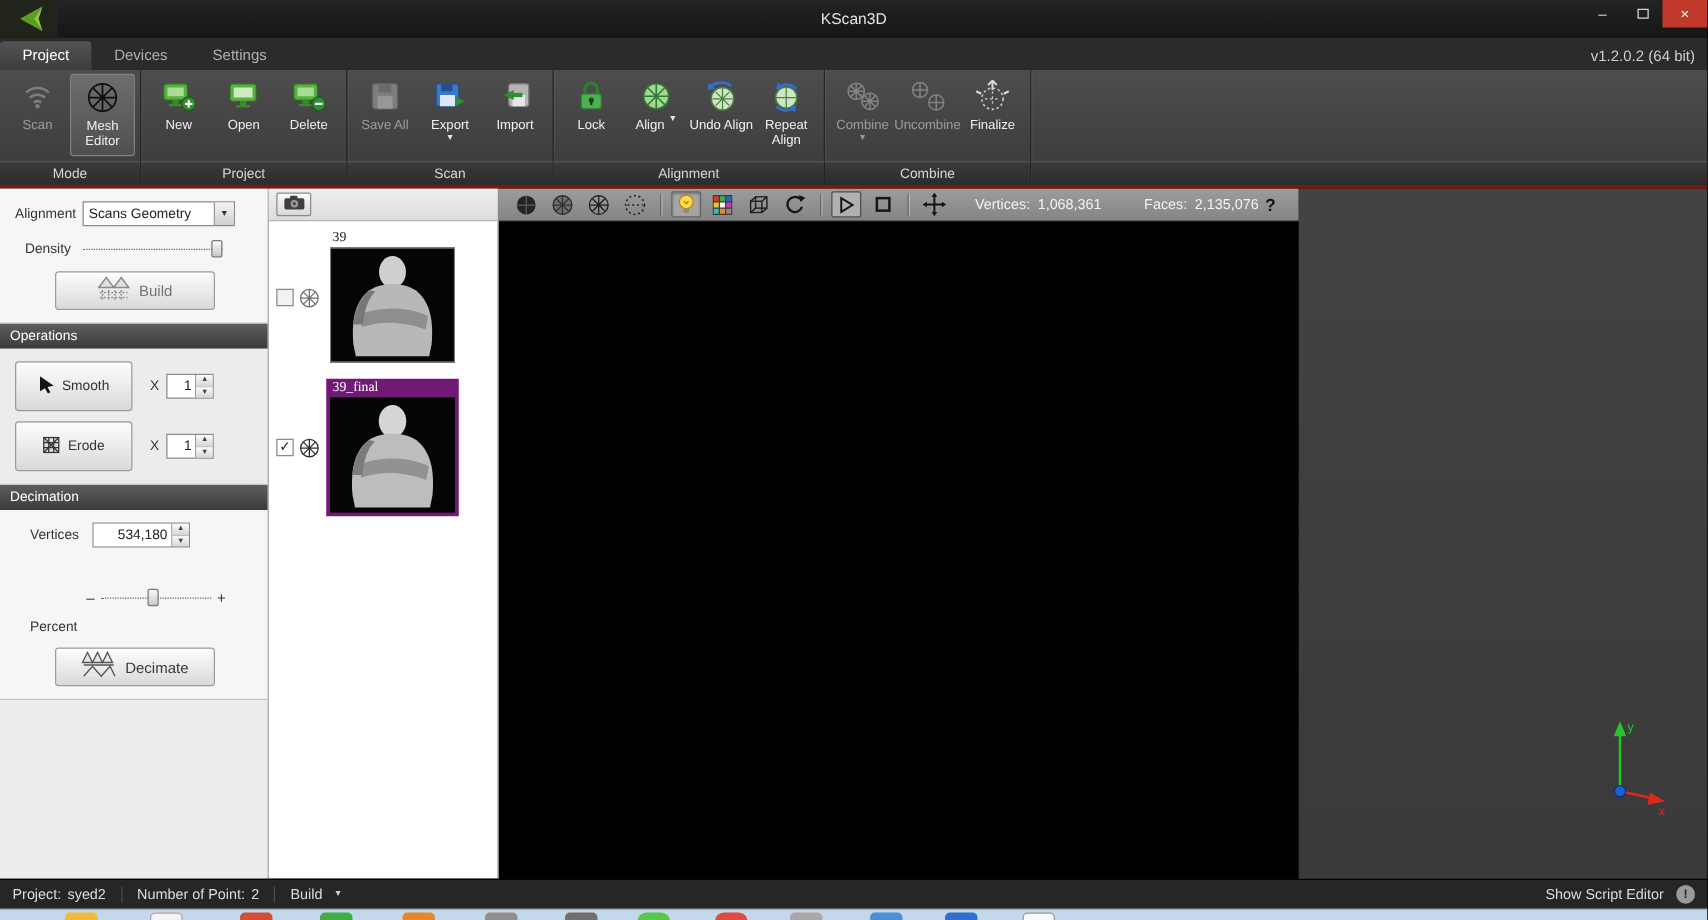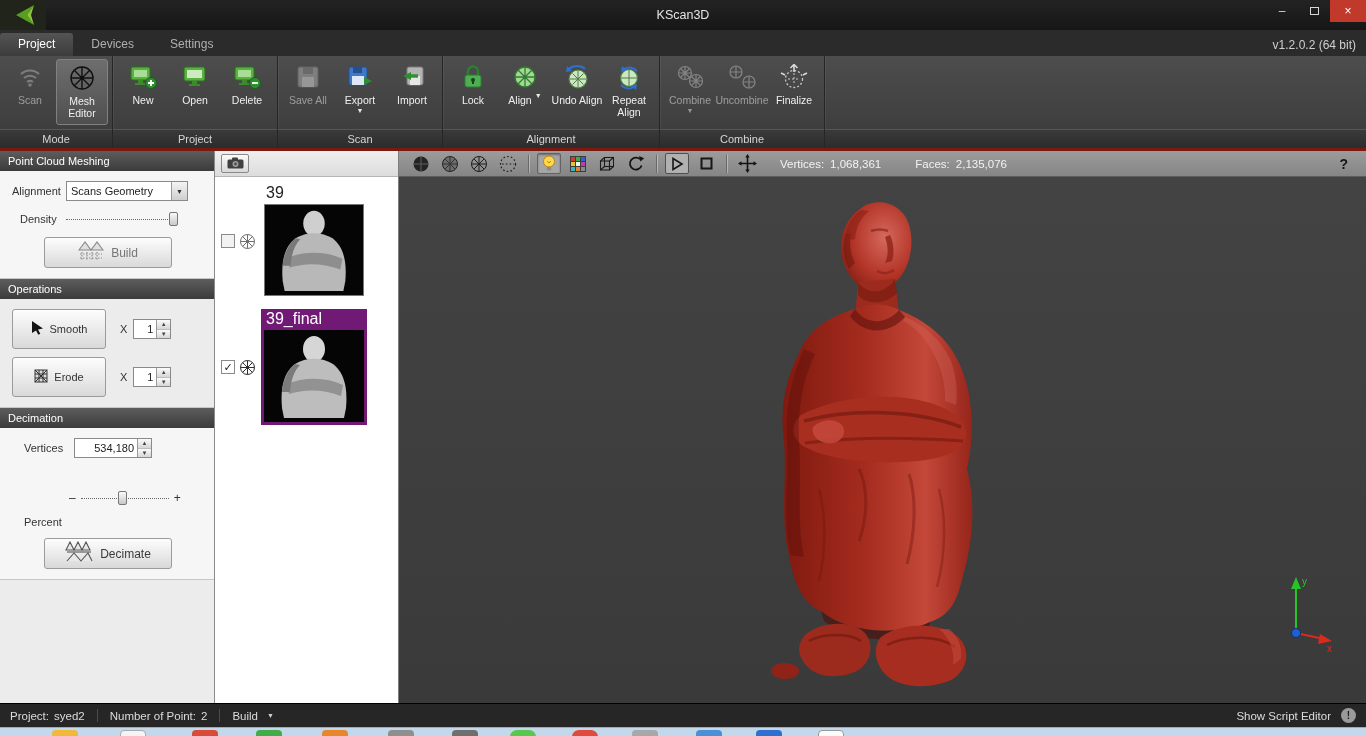--- a/index.html
+++ b/index.html
@@ -86,28 +86,28 @@
     display:flex; align-items:center; padding-left:6px; flex:0 0 auto; }
   .cam-btn { width:28px; height:19px; background:linear-gradient(#fbfbfb,#d8d8d8); border:1px solid #8a8a8a;
     border-radius:2px; display:flex; align-items:center; justify-content:center; }
   .scan-list { padding:6px 0 0 6px; }
   .scan-item { display:flex; align-items:center; margin-bottom:10px; }
   .scan-check { width:14px; height:14px; border:1px solid #8a8a8a; background:#f2f2f2; margin-right:4px;
     font-size:11px; line-height:12px; text-align:center; color:#222; flex:0 0 auto; }
   .scan-check.checked { background:#fff; }
   .scan-mesh { width:18px; height:18px; margin-right:4px; flex:0 0 auto; display:flex; align-items:center; }
   .scan-block { width:106px; padding:0 3px 3px; }
-  .scan-label { font-size:16px; color:#222; padding:1px 2px 2px; }
+  .scan-label { font-size:11px; color:#222; padding:1px 2px 2px;font-family:Liberation Serif, serif; }
   .scan-thumb { width:100px; height:92px; border:1px solid #777; background:#000; display:block; }
   .scan-block.selected { background:#701a75; }
   .scan-block.selected .scan-label { color:#fff; }
   .scan-block.selected .scan-thumb { border:none; }
 
   
-  .viewport { flex:1; display:flex; flex-direction:column; min-width:0; }
+  .viewport { flex:1; display:flex; flex-direction:row; min-width:0; }
   .vt { height:26px; background:linear-gradient(#9c9c9c,#858585); display:flex; align-items:center;
     padding:0 8px 0 10px; gap:5px; flex:0 0 auto; border-bottom:1px solid #5c5c5c; }
   .vt-btn { width:24px; height:21px; display:flex; align-items:center; justify-content:center; border-radius:2px; }
   .vt-btn.pressed { background:#a6a6a6; border:1px solid #636363; box-shadow:inset 0 1px 2px rgba(0,0,0,.35); }
   .vt-btn.boxed { border:1px solid #4f4f4f; background:#b0b0b0; }
   .vt-sep { width:1px; height:18px; background:#696969; box-shadow:1px 0 0 rgba(255,255,255,.35); margin:0 3px; }
   .vt-stats { display:flex; align-items:center; margin-left:16px; font-size:11.5px; color:#f2f2f2; gap:6px; }
   .vt-stats .gap { width:22px; }
   .vt-help { margin-left:auto; margin-right:10px; font-size:14px; font-weight:bold; color:#141414; }
   .canvas { flex:1; position:relative; background:linear-gradient(#434343,#3a3a3a); overflow:hidden; }
@@ -372,21 +372,20 @@
     <div class="rib-group rib-fill">
       <div class="rib-items"></div>
       <div class="group-label"></div>
     </div>
   </div>
   <div class="ribbon-underline"></div>
 
   <div class="main">
 
     <div class="left-panel">
-      <div class="section-header">Point Cloud Meshing</div>
       <div class="sec">
         <div class="prow">
           <span class="plabel">Alignment</span>
           <div class="dropdown">
             <span class="dd-val">Scans Geometry</span>
             <span class="dd-btn">▼</span>
           </div>
         </div>
         <div class="prow">
           <span class="plabel" style="padding-left:8px;">Density</span>

